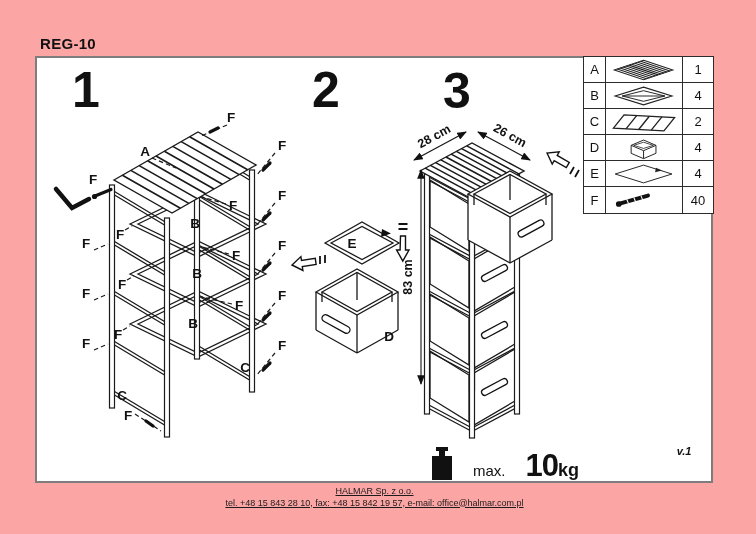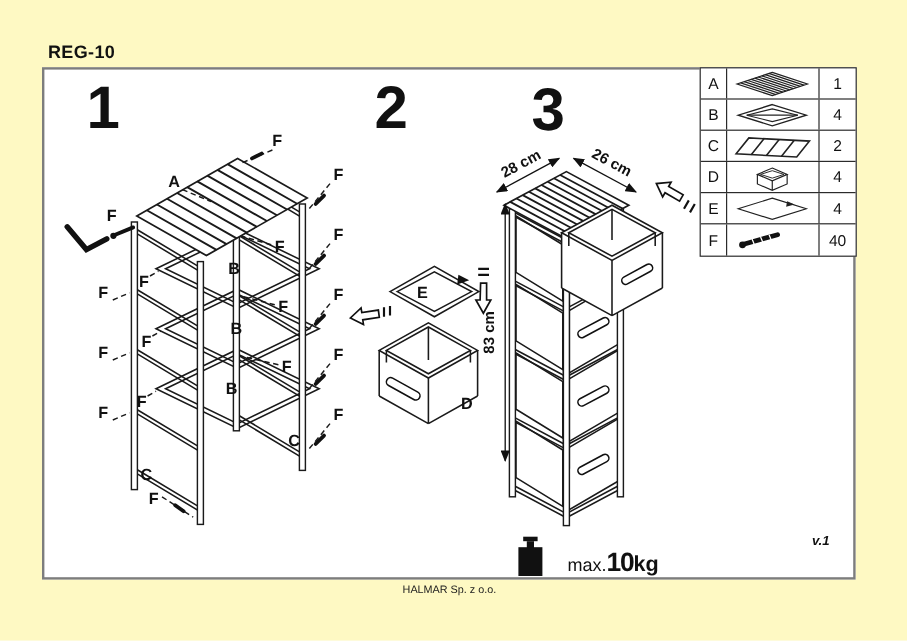--- a/index.html
+++ b/index.html
@@ -1,16 +1,16 @@
 <!DOCTYPE html>
 <html><head>
 <meta charset="utf-8">
 <style>
   html,body{margin:0;padding:0;background:#fff;}
-  .page{position:relative;width:756px;height:534px;background:#fef9c3;overflow:hidden;
+  .page{position:relative;width:756px;height:534px;background:#fca5a5;overflow:hidden;
         font-family:"Liberation Sans",sans-serif;color:#111;}
   .title{position:absolute;left:40px;top:35px;font-size:15px;font-weight:bold;letter-spacing:.3px;}
   .frame{position:absolute;left:35px;top:56px;width:678px;height:427px;
          border:2px solid #7d7d7d;box-sizing:border-box;background:#fff;}
   svg.art{position:absolute;left:0;top:0;}
   .lbl{font:bold 13.5px "Liberation Sans",sans-serif;fill:#111;}
   .dim{font:bold 12.5px "Liberation Sans",sans-serif;fill:#111;}
   .stepnum{font:bold 50px "Liberation Sans",sans-serif;fill:#111;}
   .ln{stroke:#1a1a1a;stroke-width:1.3;fill:none;}
   .dsh{stroke:#1a1a1a;stroke-width:1.2;fill:none;stroke-dasharray:4.5,3;}
@@ -19,26 +19,26 @@
   .ptable{position:absolute;left:583px;top:56px;width:131px;height:158px;background:#fff;
           border:1px solid #2b2b2b;box-sizing:border-box;display:grid;grid-template-rows:repeat(6,1fr);}
   .prow{display:grid;grid-template-columns:22px 1fr 30px;border-bottom:1px solid #2b2b2b;}
   .prow:last-child{border-bottom:none;}
   .pcell{display:flex;align-items:center;justify-content:center;border-right:1px solid #2b2b2b;
          font-size:13px;color:#111;}
   .pcell:last-child{border-right:none;}
   .load{position:absolute;left:430px;top:430px;display:flex;align-items:flex-end;}
   .load-text{display:flex;align-items:baseline;margin-left:7px;}
   .load-prefix{font-size:15px;font-weight:400;margin-left:12px;}
-  .load-value{font-size:22px;font-weight:bold;letter-spacing:-1px;line-height:1;}
+  .load-value{font-size:31px;font-weight:bold;letter-spacing:-1px;line-height:1;margin-left:20px;}
   .load-unit{font-size:18px;font-weight:bold;margin-top:30px;}
   .version{position:absolute;left:660px;top:445px;width:48px;text-align:center;
            font-size:11px;font-weight:bold;font-style:italic;}
   .footer{position:absolute;left:0;top:486px;width:749px;text-align:center;
-          font-size:9px;line-height:11.5px;color:#1c1c1c;}
+          font-size:9px;line-height:11.5px;color:#1c1c1c;text-decoration:underline;}
 </style>
 </head>
 <body>
 
 <div class="page">
 
   <div class="title">REG-10</div>
   <div class="frame"></div>
 
   <svg class="art" width="756" height="534" viewBox="0 0 756 534">
@@ -300,15 +300,16 @@
       <span class="load-prefix">max.</span>
       <span class="load-value">10</span>
       <span class="load-unit">kg</span>
     </span>
   </div>
 
   <div class="version">v.1</div>
 
   <div class="footer">
     <div>HALMAR Sp. z o.o.</div>
+    <div>tel. +48 15 843 28 10, fax: +48 15 842 19 57, e-mail: office@halmar.com.pl</div>
   </div>
 
 </div>
 
 </body></html>

